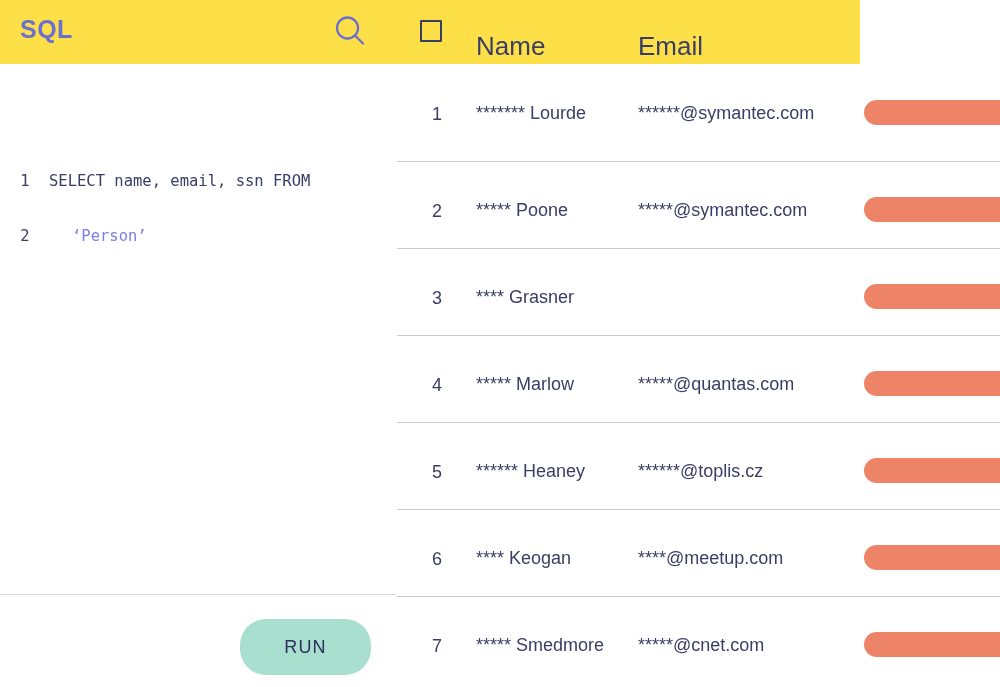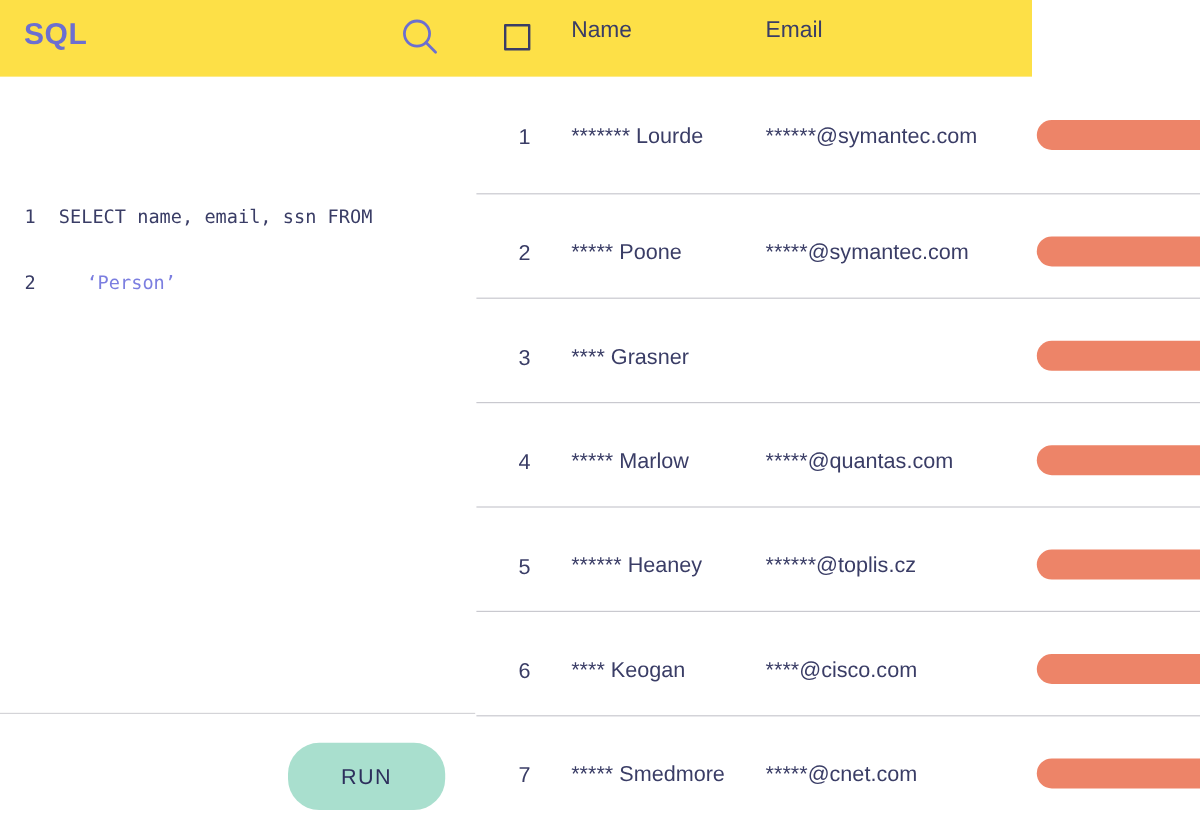--- a/index.html
+++ b/index.html
@@ -49,22 +49,22 @@
     top: 20px;
     width: 22px;
     height: 22px;
     border: 2px solid #3a3d66;
     border-radius: 1px;
     background: transparent;
     box-sizing: border-box;
   }
   .hdr-col {
     position: absolute;
-    top: 15px;
-    font-size: 19px;
+    top: 31px;
+    font-size: 26px;
     color: #3a3d66;
   }
   .hdr-name { left: 476px; }
   .hdr-email { left: 638px; }
   .hdr-ssn  { left: 864px; top: 22px; font-size: 12px; margin-top: 44px; }
 
   
   .editor {
     position: absolute;
     left: 0;
@@ -239,21 +239,21 @@
     <div class="cell cell-idx">5</div>
     <div class="cell cell-name">****** Heaney</div>
     <div class="cell cell-email">******@toplis.cz</div>
     <div class="ssn-bar"></div>
   </div>
 
   <div class="row" style="top:445px">
     <div class="row-sep"></div>
     <div class="cell cell-idx">6</div>
     <div class="cell cell-name">**** Keogan</div>
-    <div class="cell cell-email">****@cisco.com</div>
+    <div class="cell cell-email">****@meetup.com</div>
     <div class="ssn-bar"></div>
   </div>
 
   <div class="row" style="top:532px">
     <div class="row-sep"></div>
     <div class="cell cell-idx">7</div>
     <div class="cell cell-name">***** Smedmore</div>
     <div class="cell cell-email">*****@cnet.com</div>
     <div class="ssn-bar"></div>
   </div>

